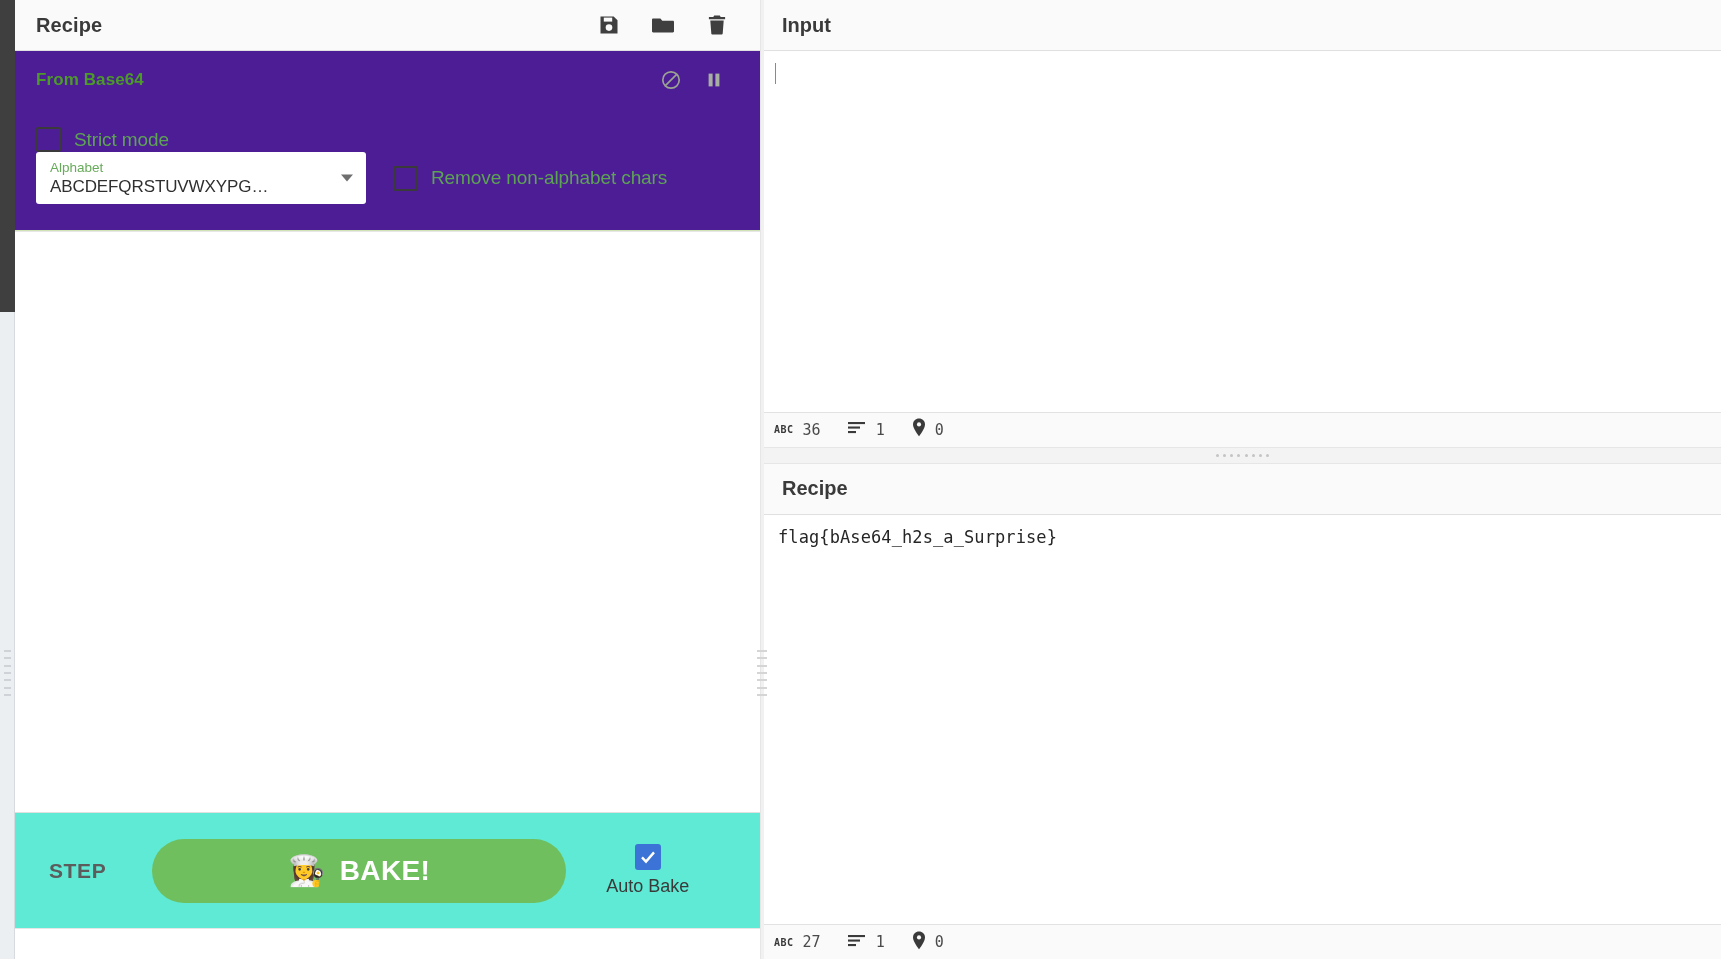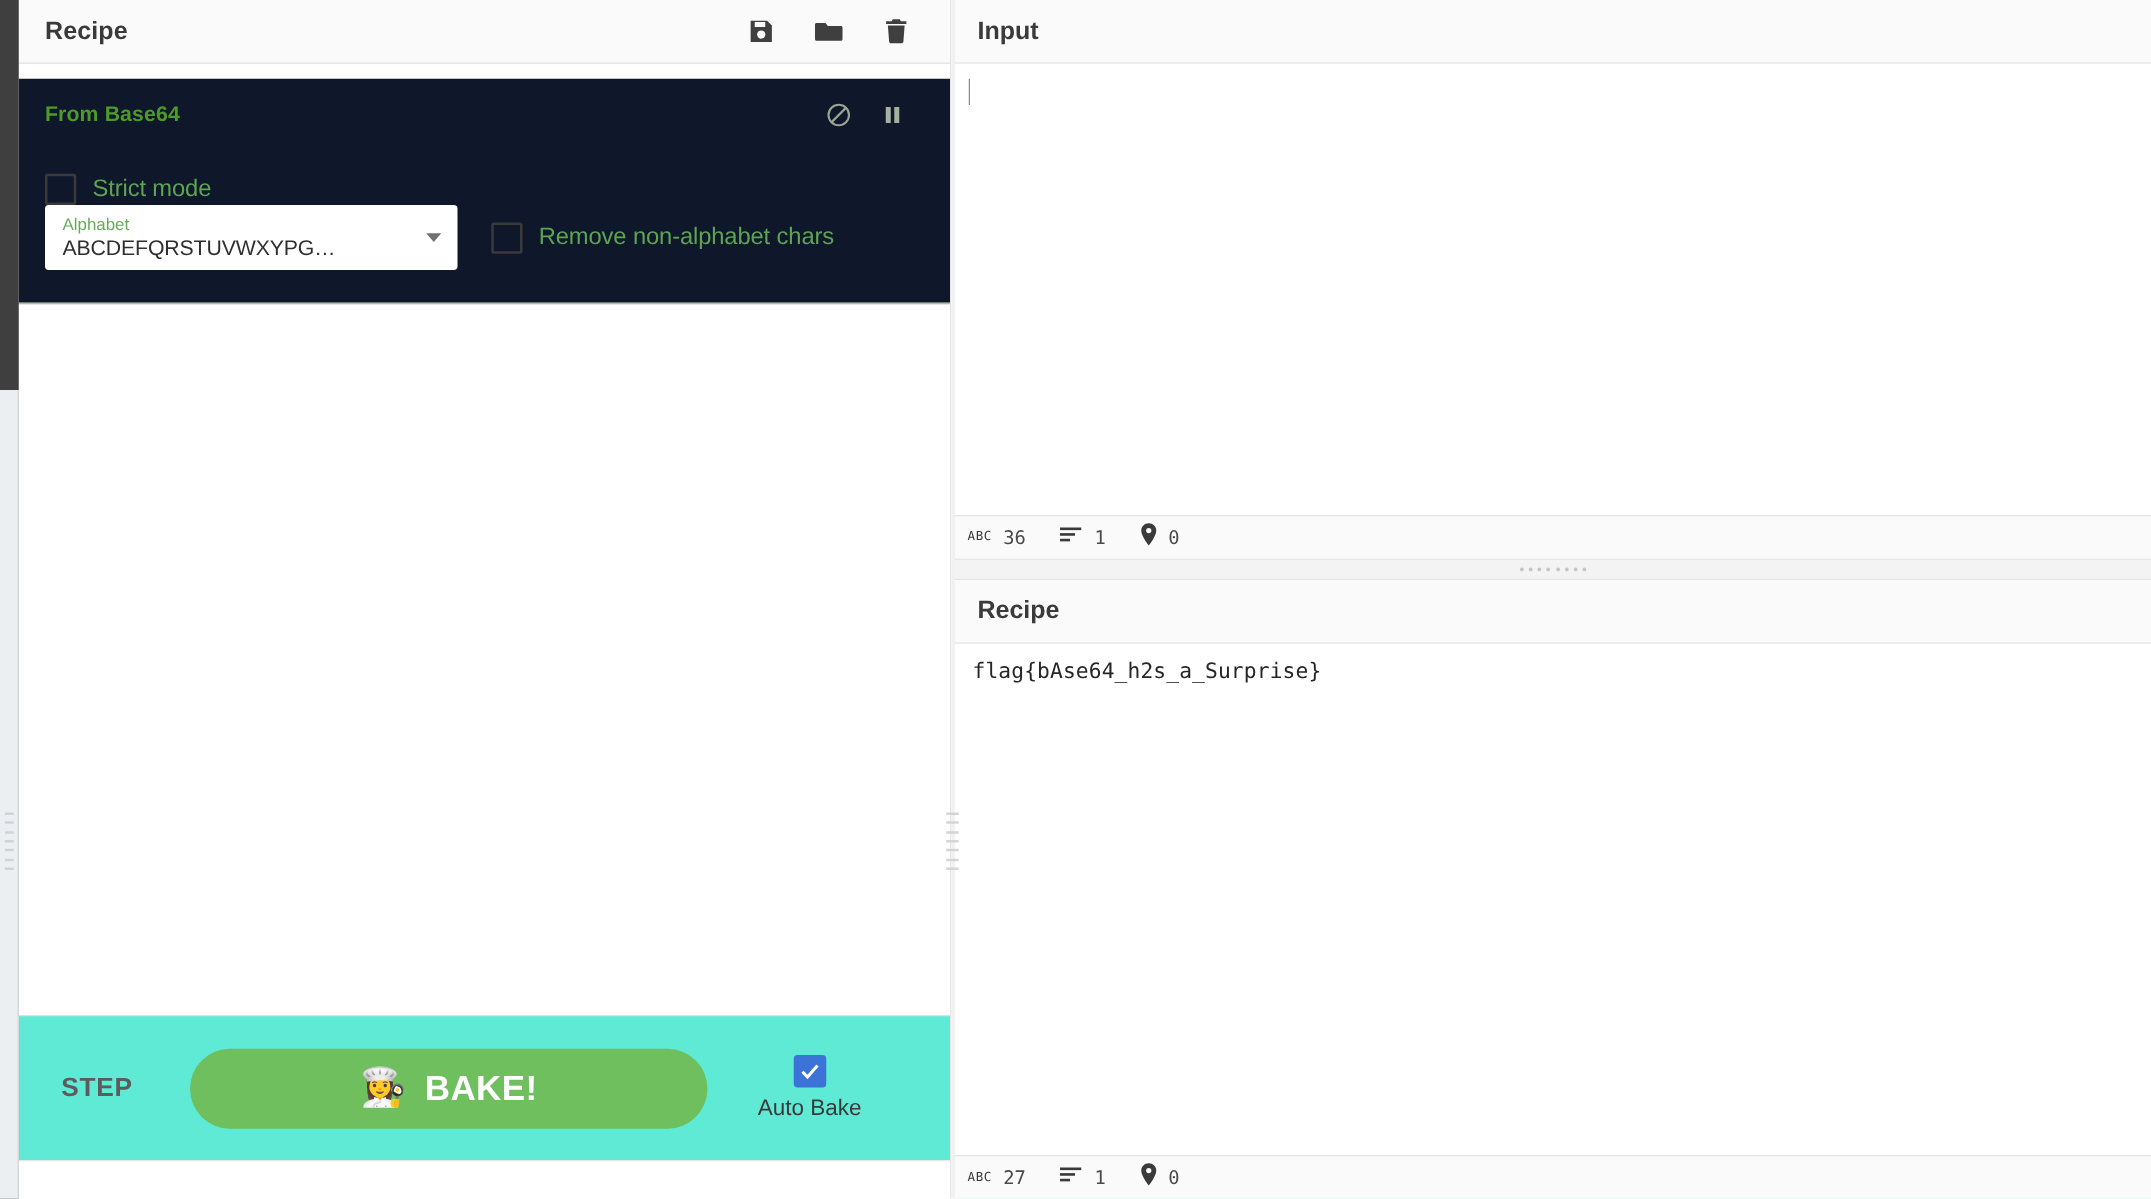--- a/index.html
+++ b/index.html
@@ -93,25 +93,24 @@
     cursor: pointer;
     color: #3f3f3f;
   }
 
   
   .rec-list {
     flex: 0 0 auto;
     background: #ffffff;
   }
   .operation {
-    background: #0f172a;
+    background: #4c1d95;
     border-bottom: 1px solid #cfe3b6;
     padding: 14px 20px 26px 21px;
     position: relative;
-    margin-top: 12px;
   }
   .op-header {
     display: flex;
     align-items: center;
     height: 30px;
   }
   .op-title {
     font-size: 17px;
     font-weight: bold;
     color: #4c9a2a;
@@ -288,21 +287,21 @@
   .v-splitter .grip i { display:block; width: 10px; height: 2px; background: #d5d5d5; }
 
   
   .io-col {
     position: absolute;
     left: 764px; top: 0;
     width: 957px;
     height: 959px;
     display: flex;
     flex-direction: column;
-    background: #86efac;
+    background: #b91c1c;
   }
   .io-pane { display: flex; flex-direction: column; background:#ffffff; }
   .io-pane.input  { height: 455px; }
   .io-pane.output { height: 504px; }
 
   .io-title-bar {
     height: 51px;
     min-height: 51px;
     background: #fafafa;
     border-bottom: 1px solid #e0e0e0;
@@ -356,21 +355,21 @@
     margin-right: 27px;
   }
   .status-val {
     font-family: "DejaVu Sans Mono", "Liberation Mono", monospace;
     font-size: 15px;
     color: #4a4a4a;
   }
   .abc-glyph {
     font-family: "DejaVu Sans Mono", monospace;
     font-size: 10px;
-    font-weight: normal;
+    font-weight: bold;
     letter-spacing: 0.5px;
     color: #3a3a3a;
     border: 0;
   }
 
   
   .h-splitter {
     height: 17px;
     min-height: 17px;
     background: #f3f3f3;

